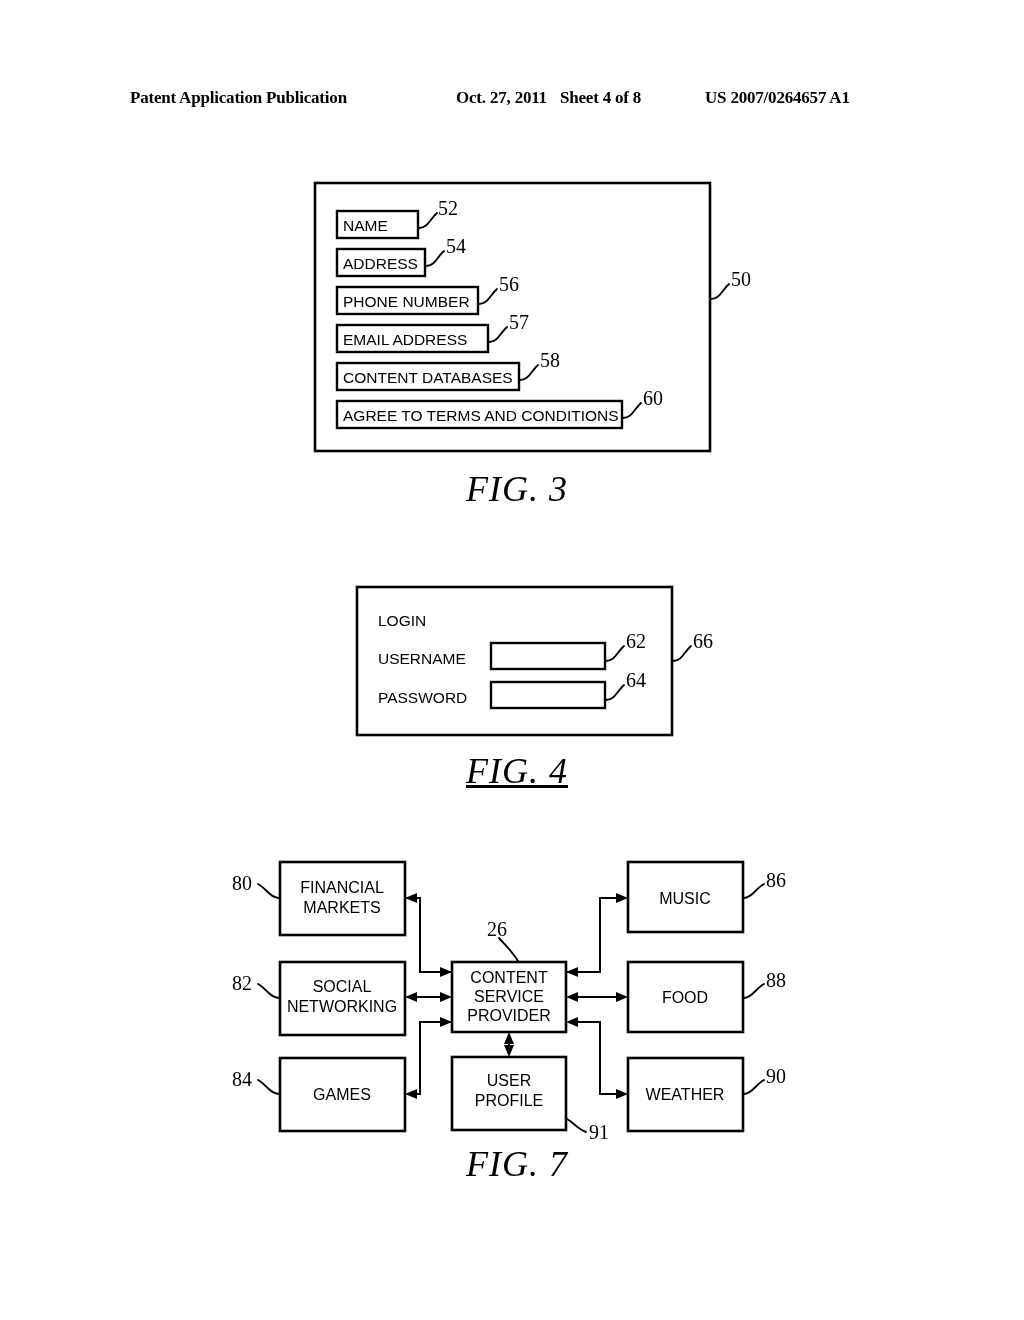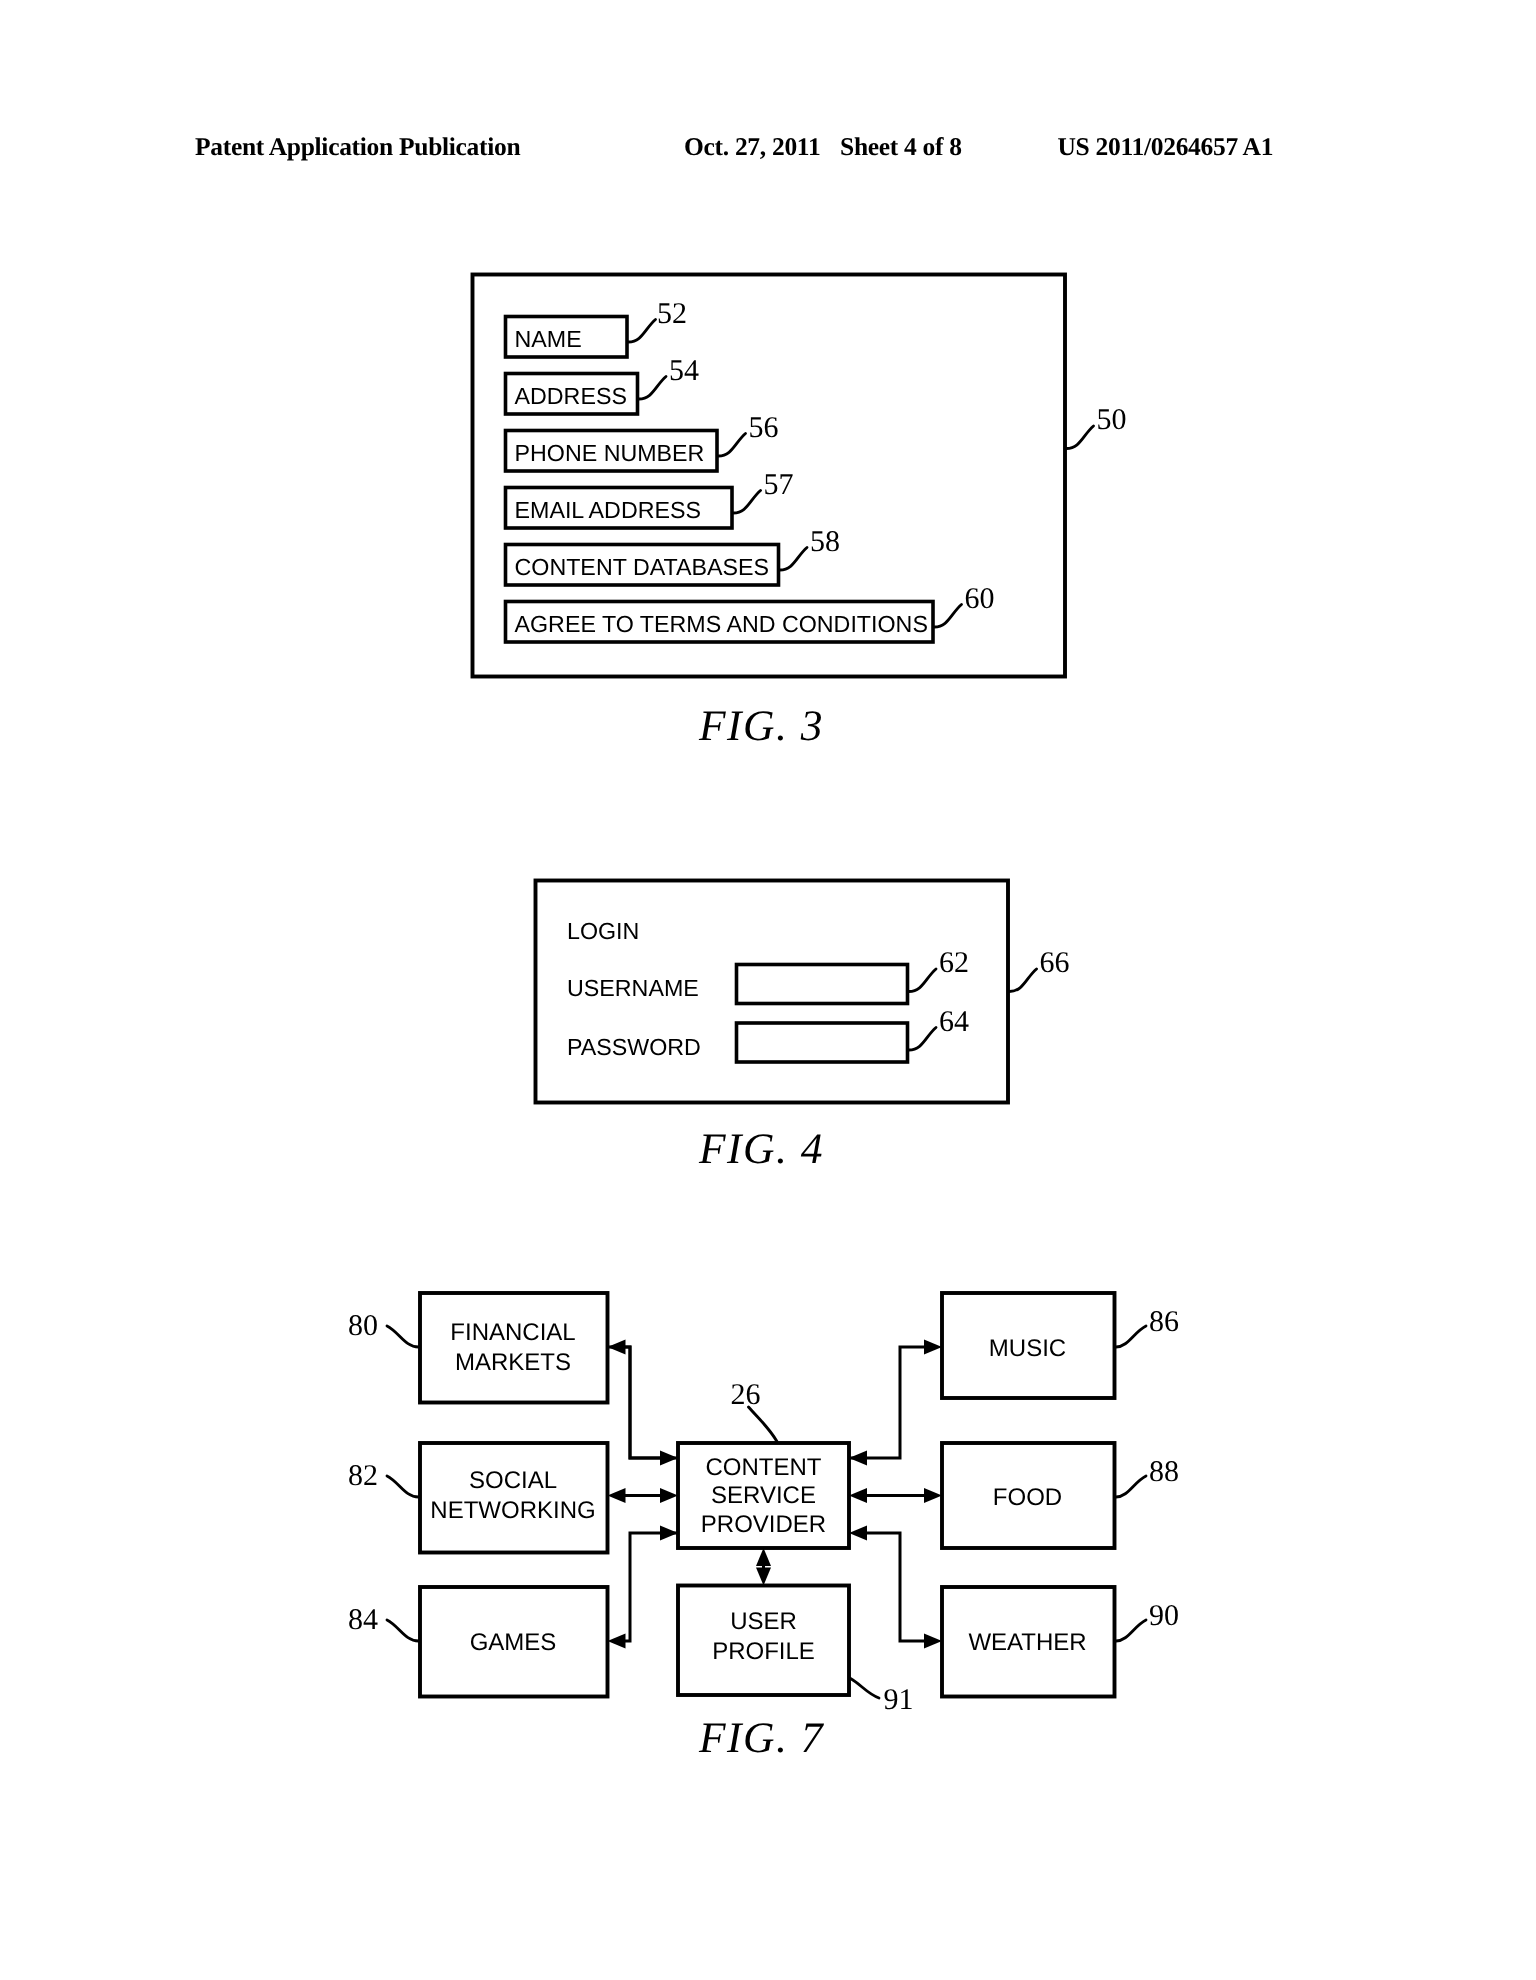--- a/index.html
+++ b/index.html
@@ -32,27 +32,27 @@
   .hdr-pub   { position: absolute; left: 130px;  top: 0; white-space: nowrap; }
   .hdr-date  { position: absolute; left: 428px;  top: 0; white-space: nowrap; margin-left: 28px; }
   .hdr-sheet { position: absolute; left: 560px;  top: 0; white-space: nowrap; }
   .hdr-pat   { position: absolute; left: 705px;  top: 0; white-space: nowrap; }
 
   
   .fig-caption {
     position: absolute;
     font-family: "Liberation Serif", serif;
     font-style: italic;
-    font-size: 29px;
+    font-size: 36px;
     font-weight: normal;
     letter-spacing: 1px;
     white-space: nowrap;
   }
   #fig3-caption { left: 466px; top: 468px; }
-  #fig4-caption { left: 466px; top: 750px; }
+  #fig4-caption { left: 466px; top: 750px; text-decoration: underline; }
   #fig5-caption { left: 466px; top: 1143px; }
 
   
   .figure-svg {
     position: absolute;
     left: 0;
     top: 0;
     width: 1024px;
     height: 1320px;
     overflow: visible;
@@ -110,21 +110,21 @@
     fill: #000000;
   }
 </style>
 </head>
 <body>
 
 <div class="page-header">
   <span class="hdr-pub">Patent Application Publication</span>
   <span class="hdr-date">Oct. 27, 2011</span>
   <span class="hdr-sheet">Sheet 4 of 8</span>
-  <span class="hdr-pat">US 2011/0264657 A1</span>
+  <span class="hdr-pat">US 2007/0264657 A1</span>
 </div>
 
 <svg class="figure-svg" id="fig3-svg" viewBox="0 0 1024 1320">
 
   <rect class="outer" x="315" y="183" width="395" height="268"></rect>
 
   <rect class="field" x="337" y="211" width="81" height="27"></rect>
   <text class="lbl" x="343" y="231">NAME</text>
   <path class="leader" d="M 419 228 C 428 228 430 219 437 213"></path>
   <text class="refnum" x="438" y="215">52</text>

